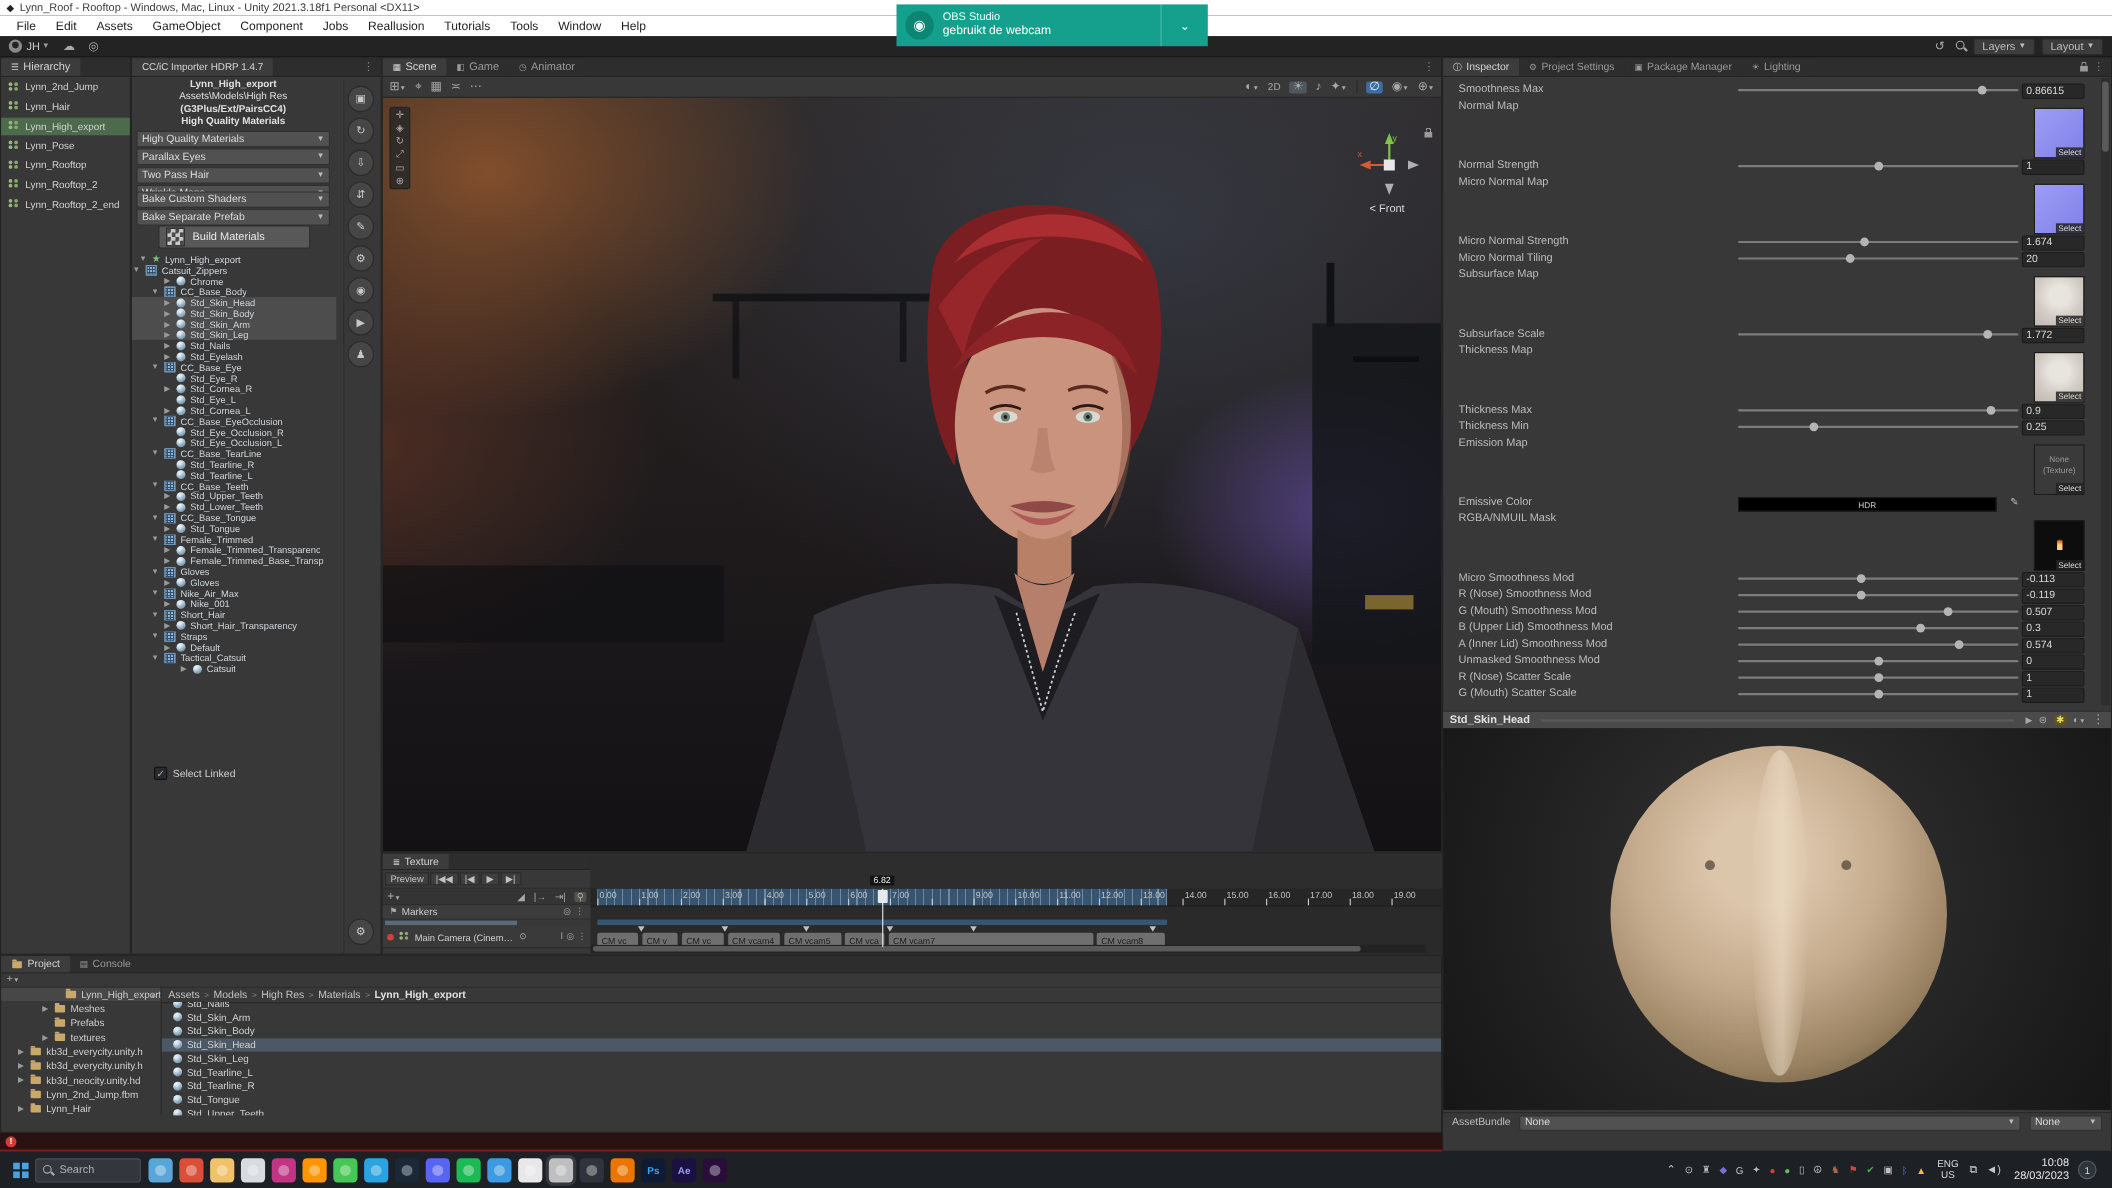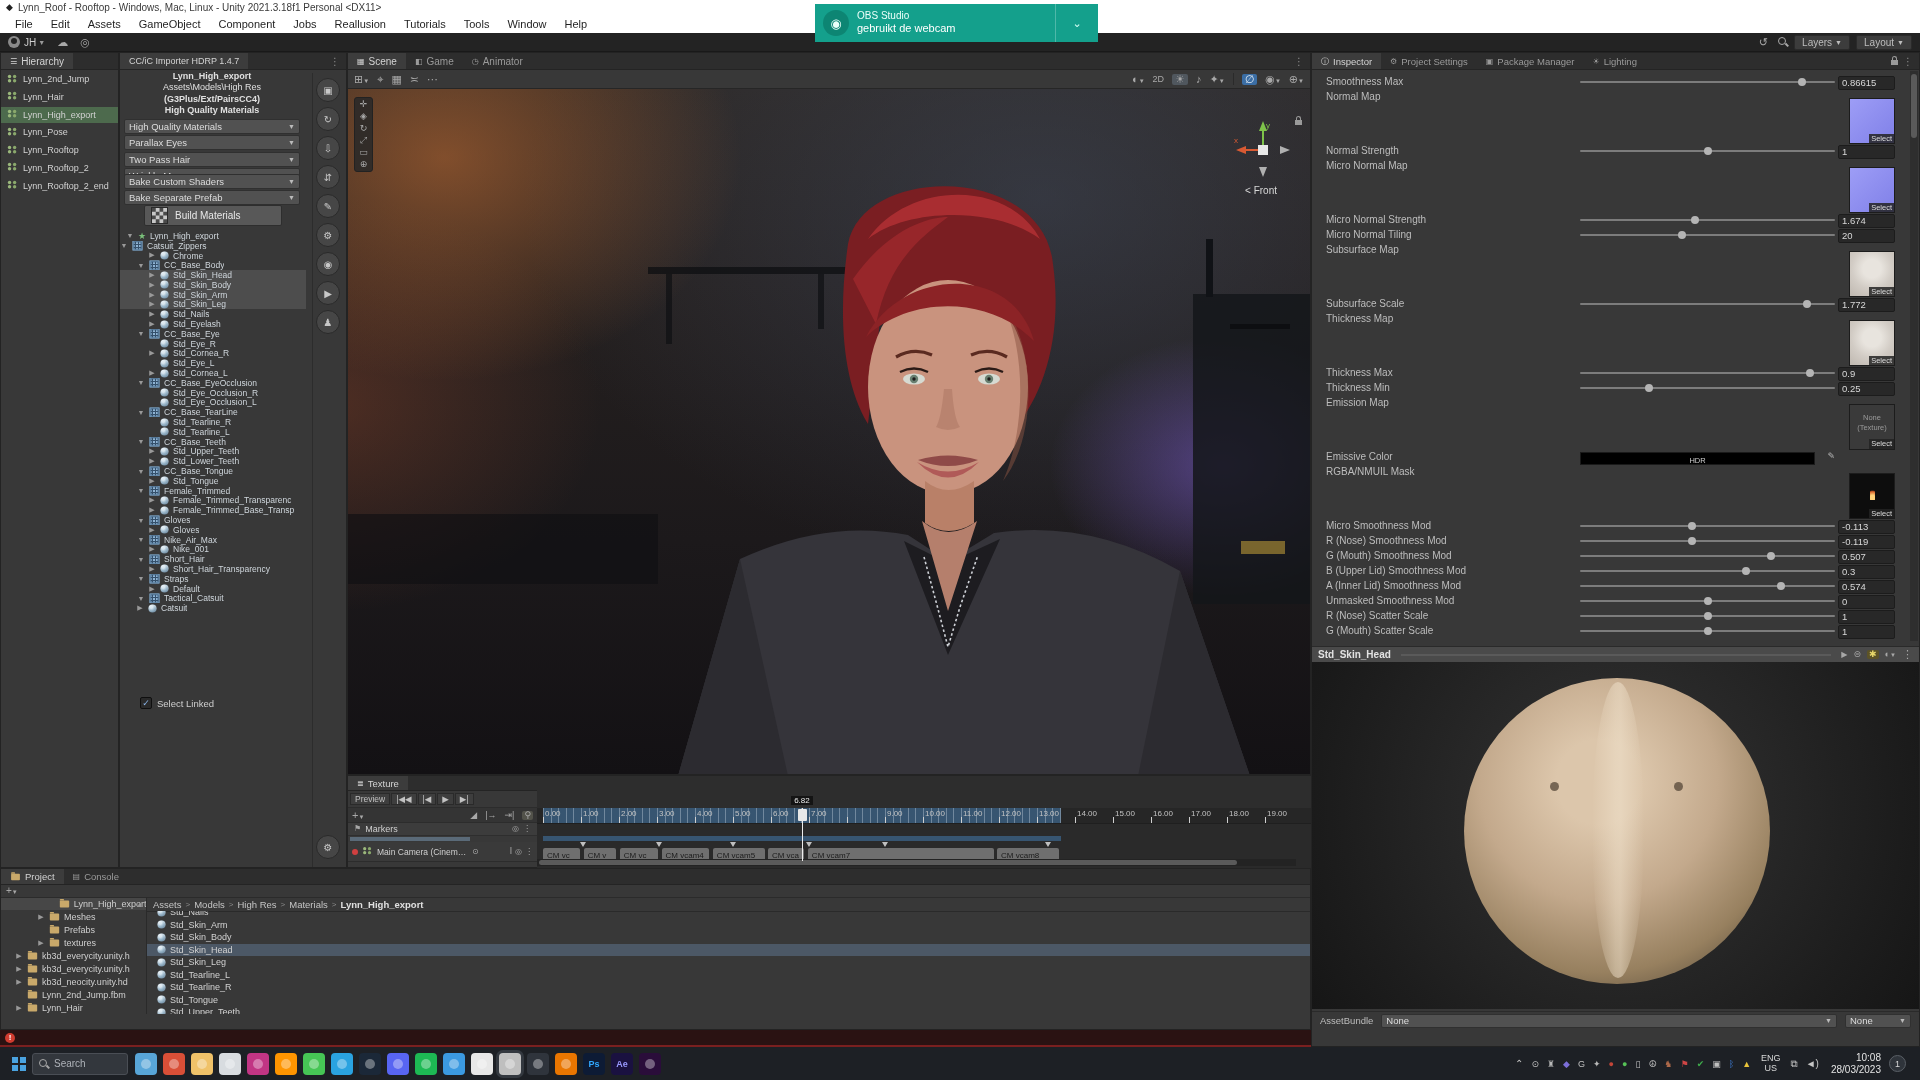--- a/index.html
+++ b/index.html
@@ -394,21 +394,21 @@
       <div class="row" style="height: 9.8px; font-size: 8.5px; color: rgb(207, 214, 220); padding-left: 28px;">
         <span class="arrow">▶</span>
         <span class="sphere-icon" style="transform: scale(0.9);"></span>
         <span style="overflow: hidden; white-space: nowrap;">Default</span>
       </div>
       <div class="row" style="height: 9.8px; font-size: 8.5px; color: rgb(207, 214, 220); padding-left: 17px;">
         <span class="arrow">▼</span>
         <span class="grid-icon" style="transform: scale(0.9);"></span>
         <span style="overflow: hidden; white-space: nowrap;">Tactical_Catsuit</span>
       </div>
-      <div class="row" style="height: 9.8px; font-size: 8.5px; color: rgb(207, 214, 220); padding-left: 16px;">
+      <div class="row" style="height: 9.8px; font-size: 8.5px; color: rgb(207, 214, 220); padding-left: 43px;">
         <span class="arrow">▶</span>
         <span class="sphere-icon" style="transform: scale(0.9);"></span>
         <span style="overflow: hidden; white-space: nowrap;">Catsuit</span>
       </div>
     </div>
   <div style="position:absolute;left:20px;top:644px;display:flex;align-items:center;gap:5px;">
     <span style="width:10px;height:10px;background:#2a2a2a;border:1px solid #0f0f0f;border-radius:2px;color:#8ab4e8;font-size:9px;line-height:10px;text-align:center;">✓</span>
     <span style="font-size:9.5px;color:#cfcfcf;">Select Linked</span>
   </div>
   <div id="imp-strip" style="position:absolute;right:3px;top:20px;width:30px;bottom:0;border-left:1px solid #2c2c2c;">

